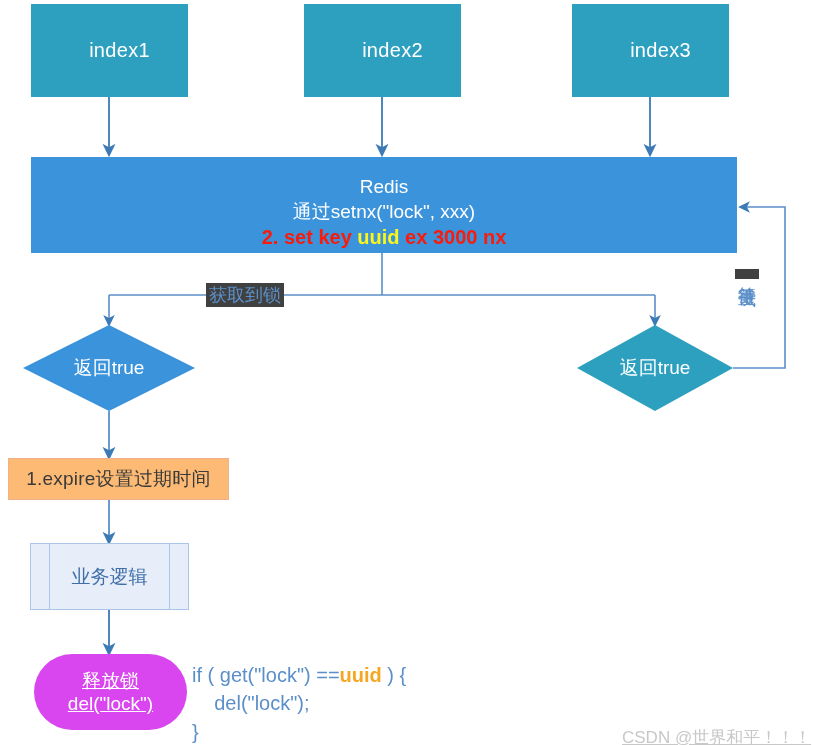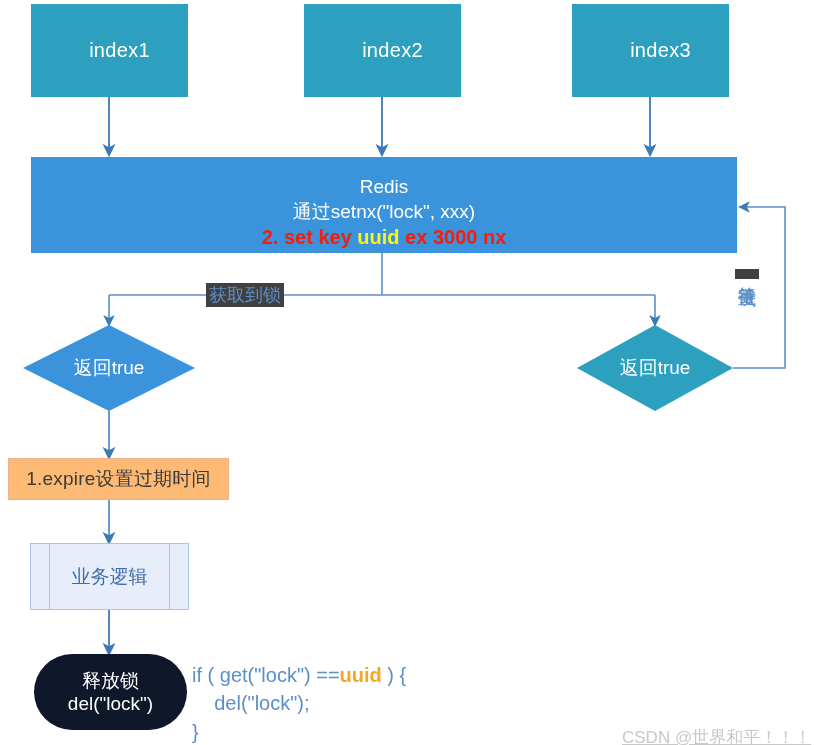--- a/index.html
+++ b/index.html
@@ -90,26 +90,27 @@
     position: absolute;
     top: 0;
     bottom: 0;
     width: 0;
     border-left: 1.6px solid #a9c6ea;
   }
   .biz-box .rail.left { left: 18px; }
   .biz-box .rail.right { right: 18px; }
   
   .release-box {
-    background: #0f172a;
+    background: #d946ef;
     color: #ffffff;
     border-radius: 38px;
     flex-direction: column;
     line-height: 1.22;
     font-size: 19px;
+    text-decoration: underline;
   }
   
   .code-block {
     position: absolute;
     color: #5b8fc9;
     font-size: 20px;
     line-height: 1.42;
     white-space: pre;
     font-family: "Liberation Sans", sans-serif;
   }

